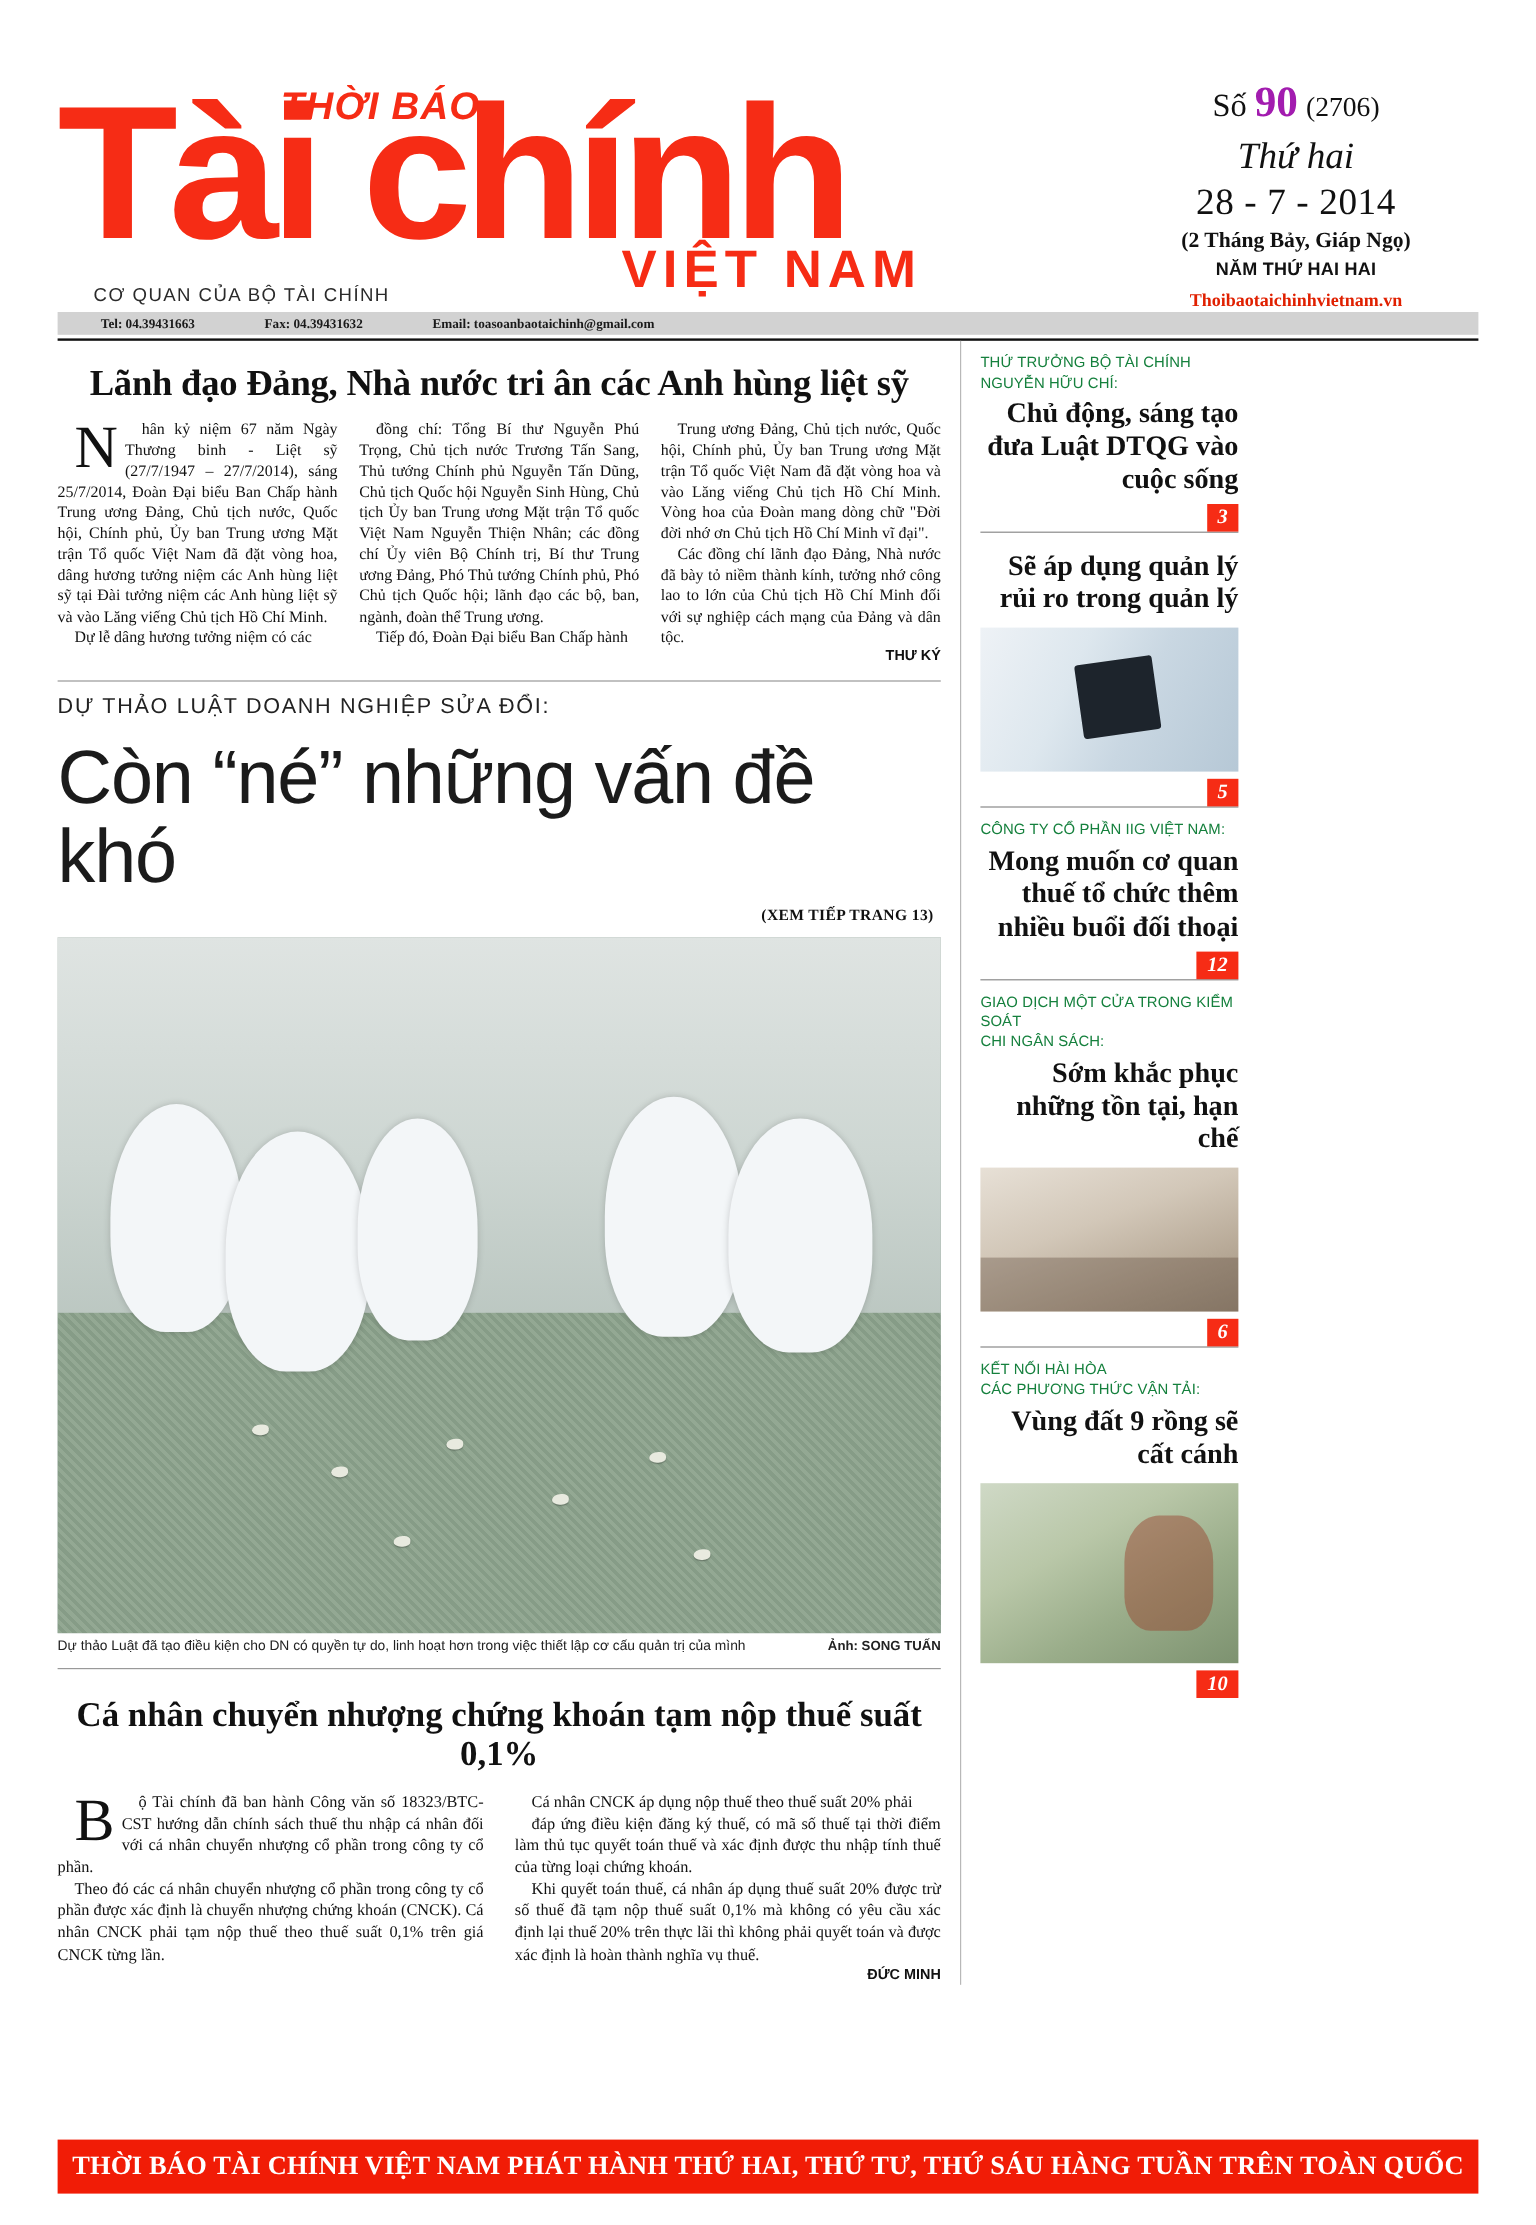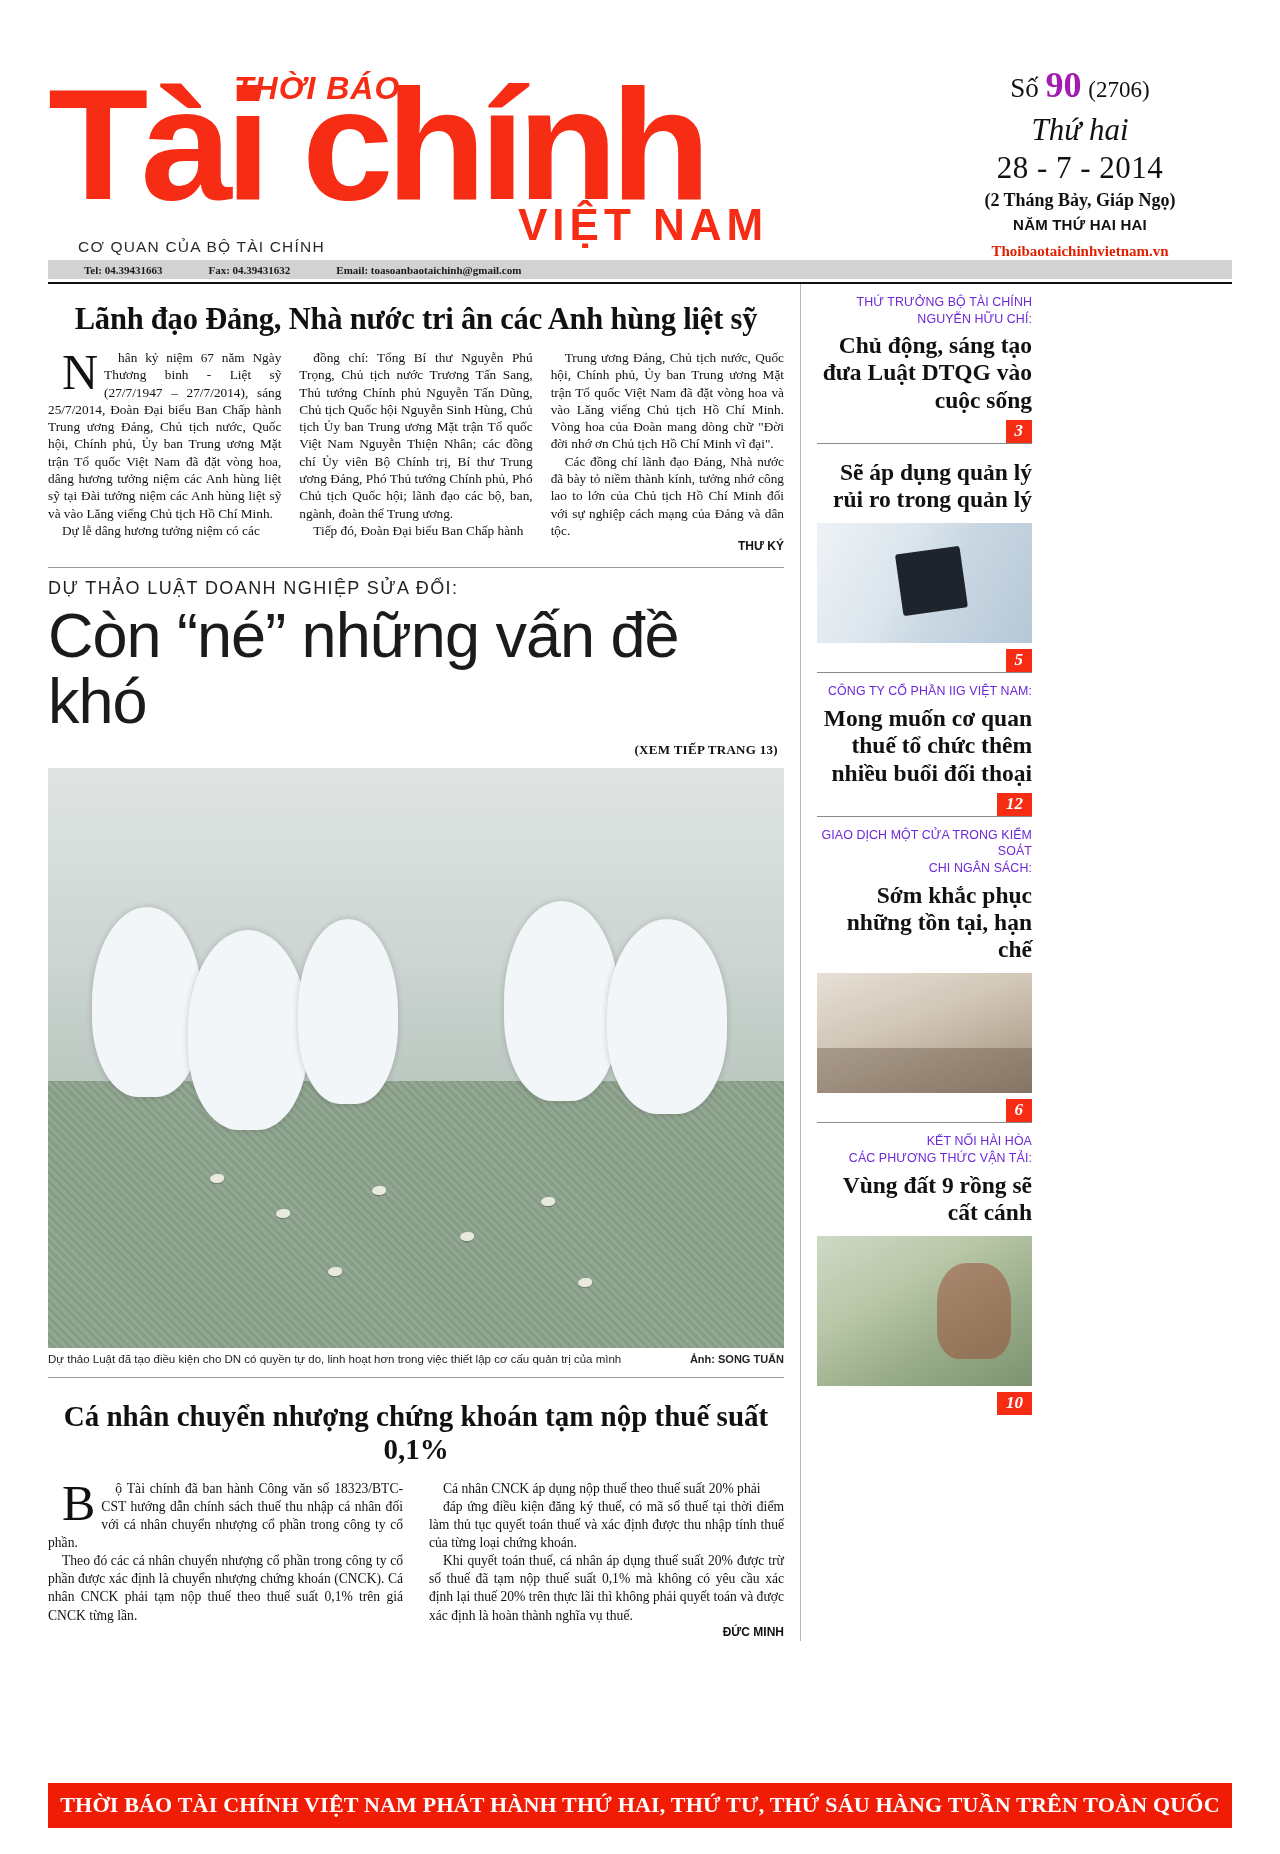--- a/index.html
+++ b/index.html
@@ -50,21 +50,21 @@
   .lunar { font-size: 18px; margin-top: 4px; font-weight: bold; }
   .year-line { font-family: "Liberation Sans", sans-serif; font-weight: bold; font-size: 15px; margin-top: 5px; letter-spacing: 0.2px;}
   .website {
     margin-top: 10px; font-family: "Liberation Serif", serif; font-weight: bold;
     font-size: 15px; color: #e02000;
   }
 
   
   .contact-bar {
     background: #d2d2d2; height: 19px; margin-top: 4px;
-    display: flex; align-items: center; gap: 46px; padding-left: 36px;
+    display: flex; align-items: center; gap: 58px; padding-left: 36px;
     font-family: "Liberation Serif", serif; font-weight: bold; font-size: 11px; color: #1a1a1a;
   }
   .rule-black { border-top: 2px solid #111; margin-top: 3px; }
 
   
   .body-grid { display: flex; margin-top: 0px; }
   .col-main { width: 752px; padding-right: 16px; }
   .col-side { width: 232px; padding-left: 16px; border-left: 1px solid #b8b8b8; }
 
   
@@ -82,21 +82,21 @@
   .hr-thin { border-top: 1px solid #999; margin: 12px 0 10px 0; }
 
   
   .kicker-main {
     font-family: "Liberation Sans", sans-serif; font-size: 18px;
     letter-spacing: 1.4px; color: #222; margin: 6px 0 2px 0;
   }
   .feature-head {
     font-family: "Liberation Sans", sans-serif; font-weight: normal;
     font-size: 63px; line-height: 1.05; letter-spacing: -1px; color: #1b1b1b;
-    margin: 3px 0 0 0;
+    margin: 16px 0 0 0;
   }
   .see-more { text-align: right; font-weight: bold; font-size: 13px; margin: 8px 6px 0 0; font-family:"Liberation Serif", serif; letter-spacing: .3px;}
 
   
   .photo-main {
     width: 100%; height: 580px; margin-top: 10px; position: relative; overflow: hidden;
     background: linear-gradient(170deg, #b9c4bd 0%, #9fb0a6 30%, #8fa396 60%, #7e9487 100%);
   }
   .photo-caption {
     display: flex; justify-content: space-between; font-family: "Liberation Sans", sans-serif;
@@ -105,22 +105,22 @@
   .photo-credit { font-weight: bold; font-size: 11px; }
 
   
   .bot-title { font-size: 29px; font-weight: bold; text-align: center; margin: 22px 0 14px 0; }
   .twocol { column-count: 2; column-gap: 26px; text-align: justify; font-size: 13.6px; line-height: 1.33; }
   .twocol p { text-indent: 14px; }
 
   
   .side-item { padding: 10px 0 0 0; position: relative; }
   .side-kicker {
-    font-family: "Liberation Sans", sans-serif; font-size: 12.4px; text-align: right;
-    line-height: 1.34; color: #6d28d9; letter-spacing: 0.1px;
+    font-family: "Liberation Sans", sans-serif; font-size: 12.4px; 
+    line-height: 1.34; color: #15803d; letter-spacing: 0.1px;
   }
   .side-head {
     font-family: "Liberation Serif", serif; font-weight: bold; font-size: 23.5px;
     text-align: right; line-height: 1.16; margin-top: 5px; color: #111;
   }
   .side-photo { width: 100%; height: 120px; margin-top: 10px; }
   .pg-badge {
     display: inline-block; background: #f62c15; color: #fff;
     font-family: "Liberation Serif", serif; font-weight: bold; font-style: italic;
     font-size: 17px; padding: 1px 9px 2px 9px; float: right; margin-top: 6px;

